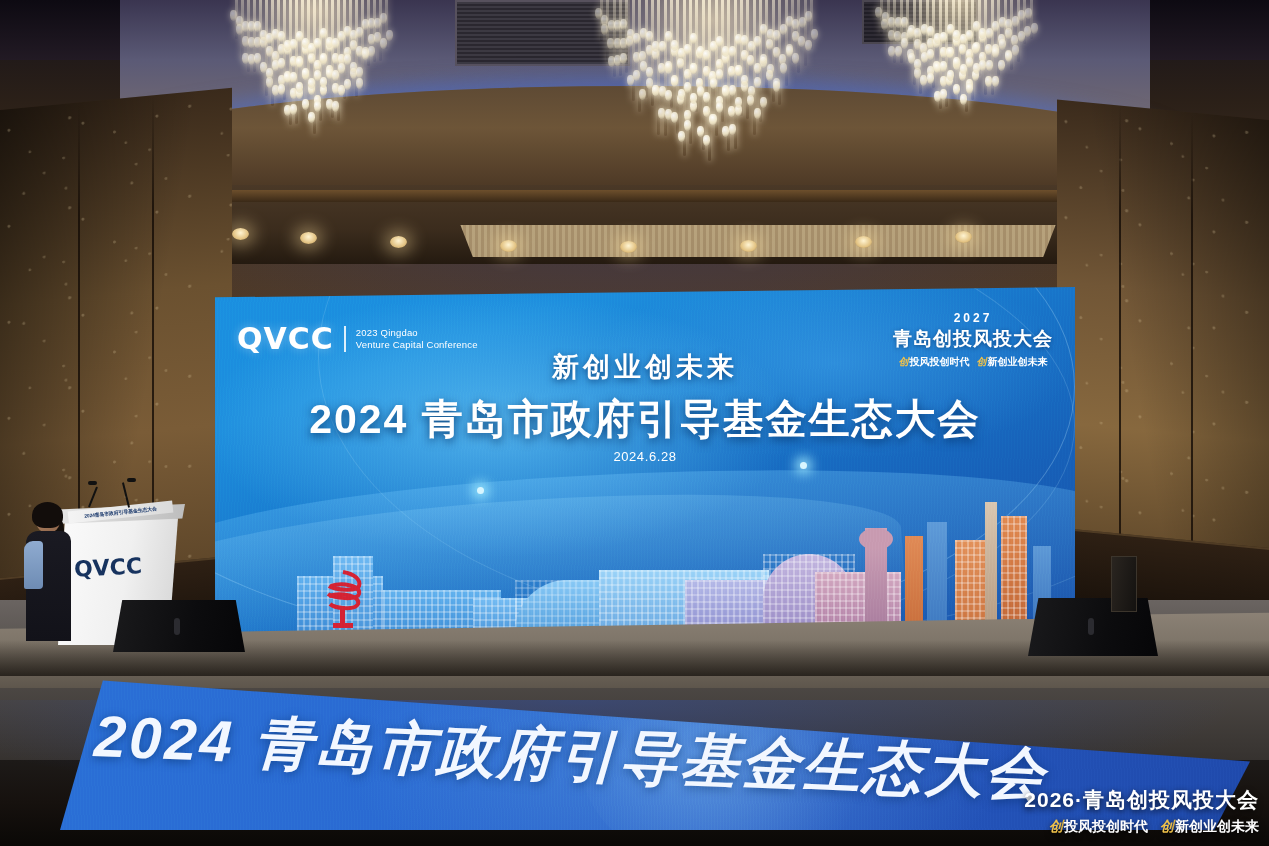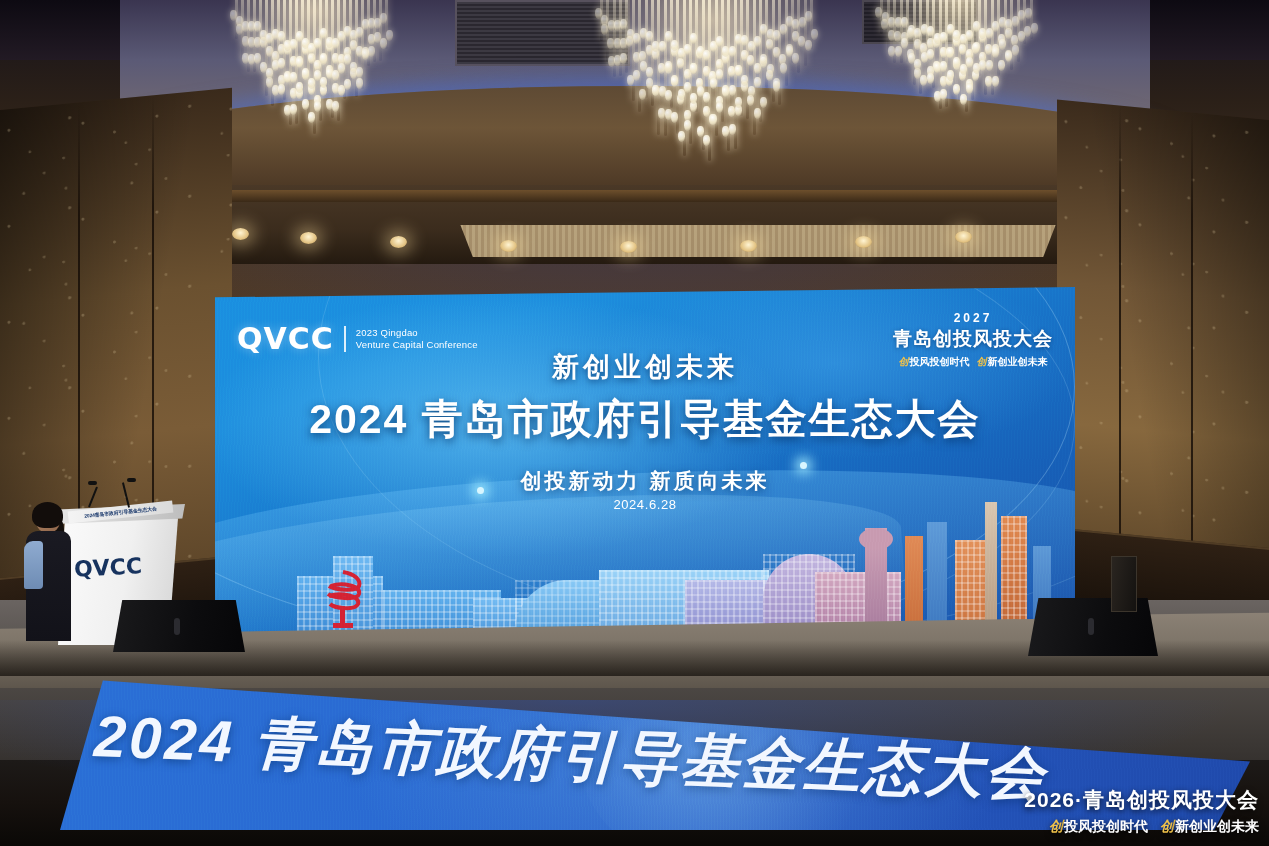--- a/index.html
+++ b/index.html
@@ -905,21 +905,20 @@
       <div class="corner-main">青岛创投风投大会</div>
       <div class="corner-sub">
         <span><span class="gold-mark">创</span><span>投风投创时代</span></span>
         <span><span class="gold-mark">创</span><span>新创业创未来</span></span>
       </div>
     </div>
 
     <div class="led-center">
       <div class="t-forum">新创业创未来</div>
       <div class="t-main">2024 青岛市政府引导基金生态大会</div>
-      <div class="t-slogan">创投新动力  新质向未来</div>
       <div class="t-date">2024.6.28</div>
     </div>
 
     <div class="glow-dot" style="left:262px; top:200px;"></div>
     <div class="glow-dot" style="left:585px; top:175px;"></div>
   </div>
 
   <div class="led-lower">
     <div class="lower-swirl"></div>
     <div class="lower-moire"></div>

